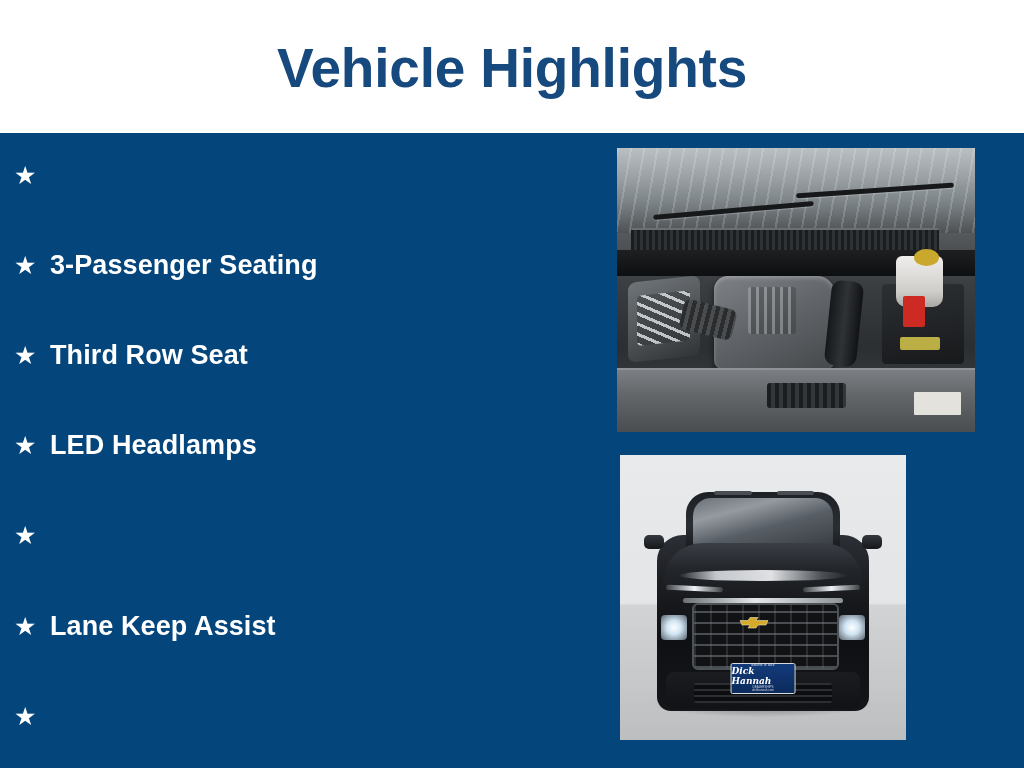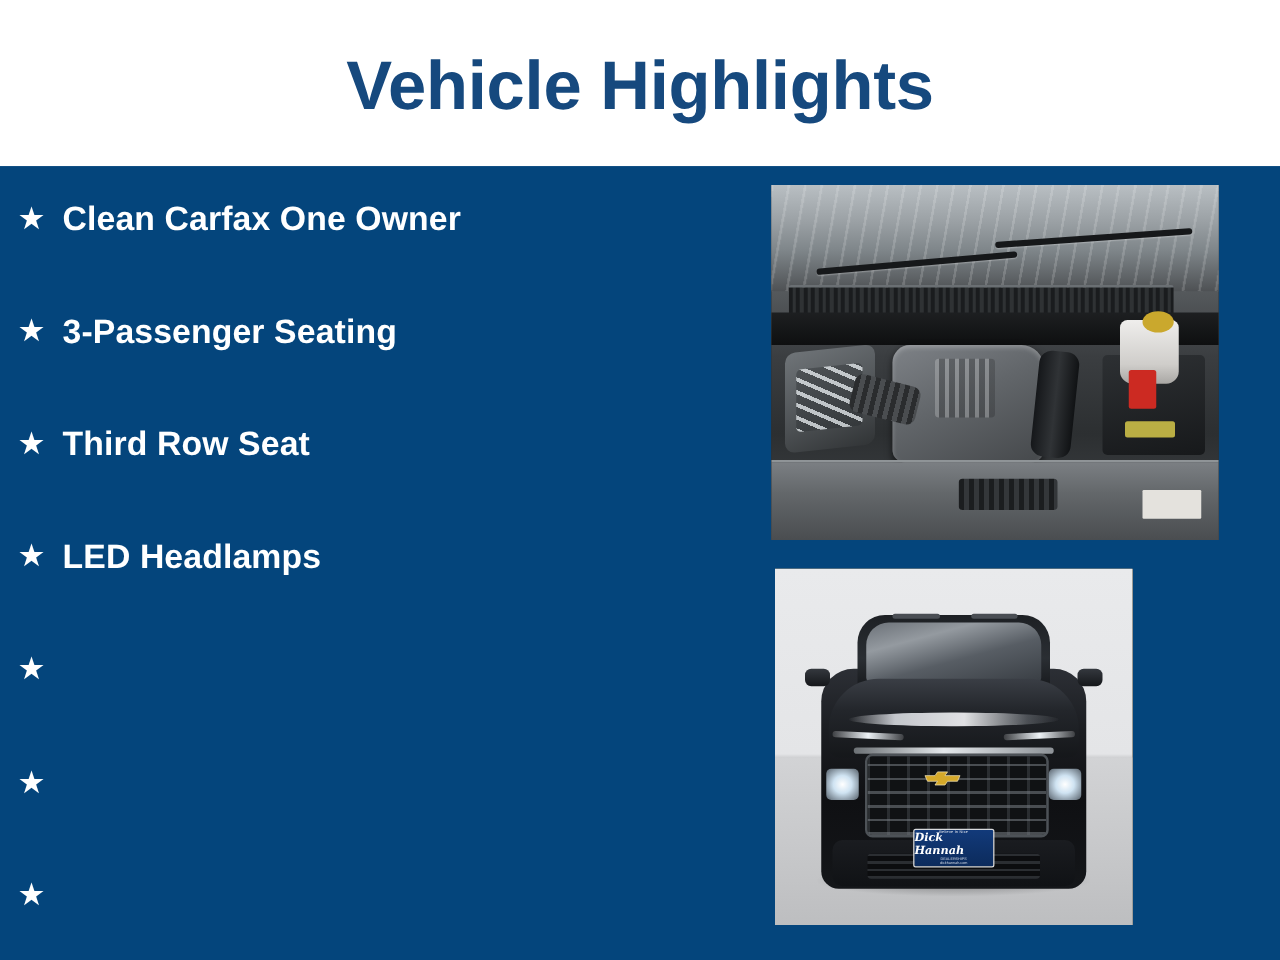--- a/index.html
+++ b/index.html
@@ -96,21 +96,21 @@
     left: 617px;
     top: 15px;
     width: 358px;
     height: 284px;
   }
   #photo-front {
     left: 620px;
     top: 322px;
     width: 286px;
     height: 285px;
-    background: #fdba74;
+    background: #0f766e;
   }
 
   
   .eng {
     position: absolute;
     width: 100%;
     height: 100%;
     background:
       linear-gradient(180deg, #8e9499 0%, #7c8287 18%, #55595c 30%, #3b3e41 48%, #2c2f31 70%, #3a3d40 88%, #4c5053 100%);
   }
@@ -412,21 +412,20 @@
   <div class="header">
     <div class="header-title">Vehicle Highlights</div>
   </div>
 
   <div class="body-area">
 
     <ul class="highlights">
 
       <li class="highlight-item" style="top:24px;">
         <span class="bullet-star">★</span>
-        <span class="highlight-label">Clean Carfax One Owner</span>
       </li>
 
       <li class="highlight-item" style="top:114px;">
         <span class="bullet-star">★</span>
         <span class="highlight-label">3-Passenger Seating</span>
       </li>
 
       <li class="highlight-item" style="top:204px;">
         <span class="bullet-star">★</span>
         <span class="highlight-label">Third Row Seat</span>
@@ -436,20 +435,21 @@
         <span class="bullet-star">★</span>
         <span class="highlight-label">LED Headlamps</span>
       </li>
 
       <li class="highlight-item" style="top:384px;">
         <span class="bullet-star">★</span>
       </li>
 
       <li class="highlight-item" style="top:475px;">
         <span class="bullet-star">★</span>
+        <span class="highlight-label">Lane Keep Assist</span>
       </li>
 
       <li class="highlight-item" style="top:565px;">
         <span class="bullet-star">★</span>
       </li>
 
     </ul>
 
     <div class="photo" id="photo-engine">
       <div class="eng">

